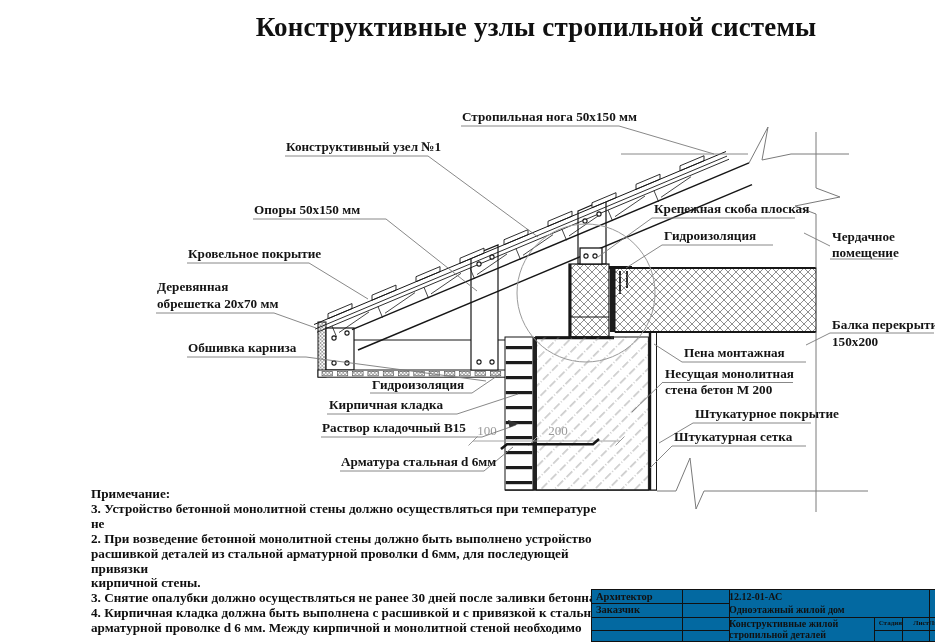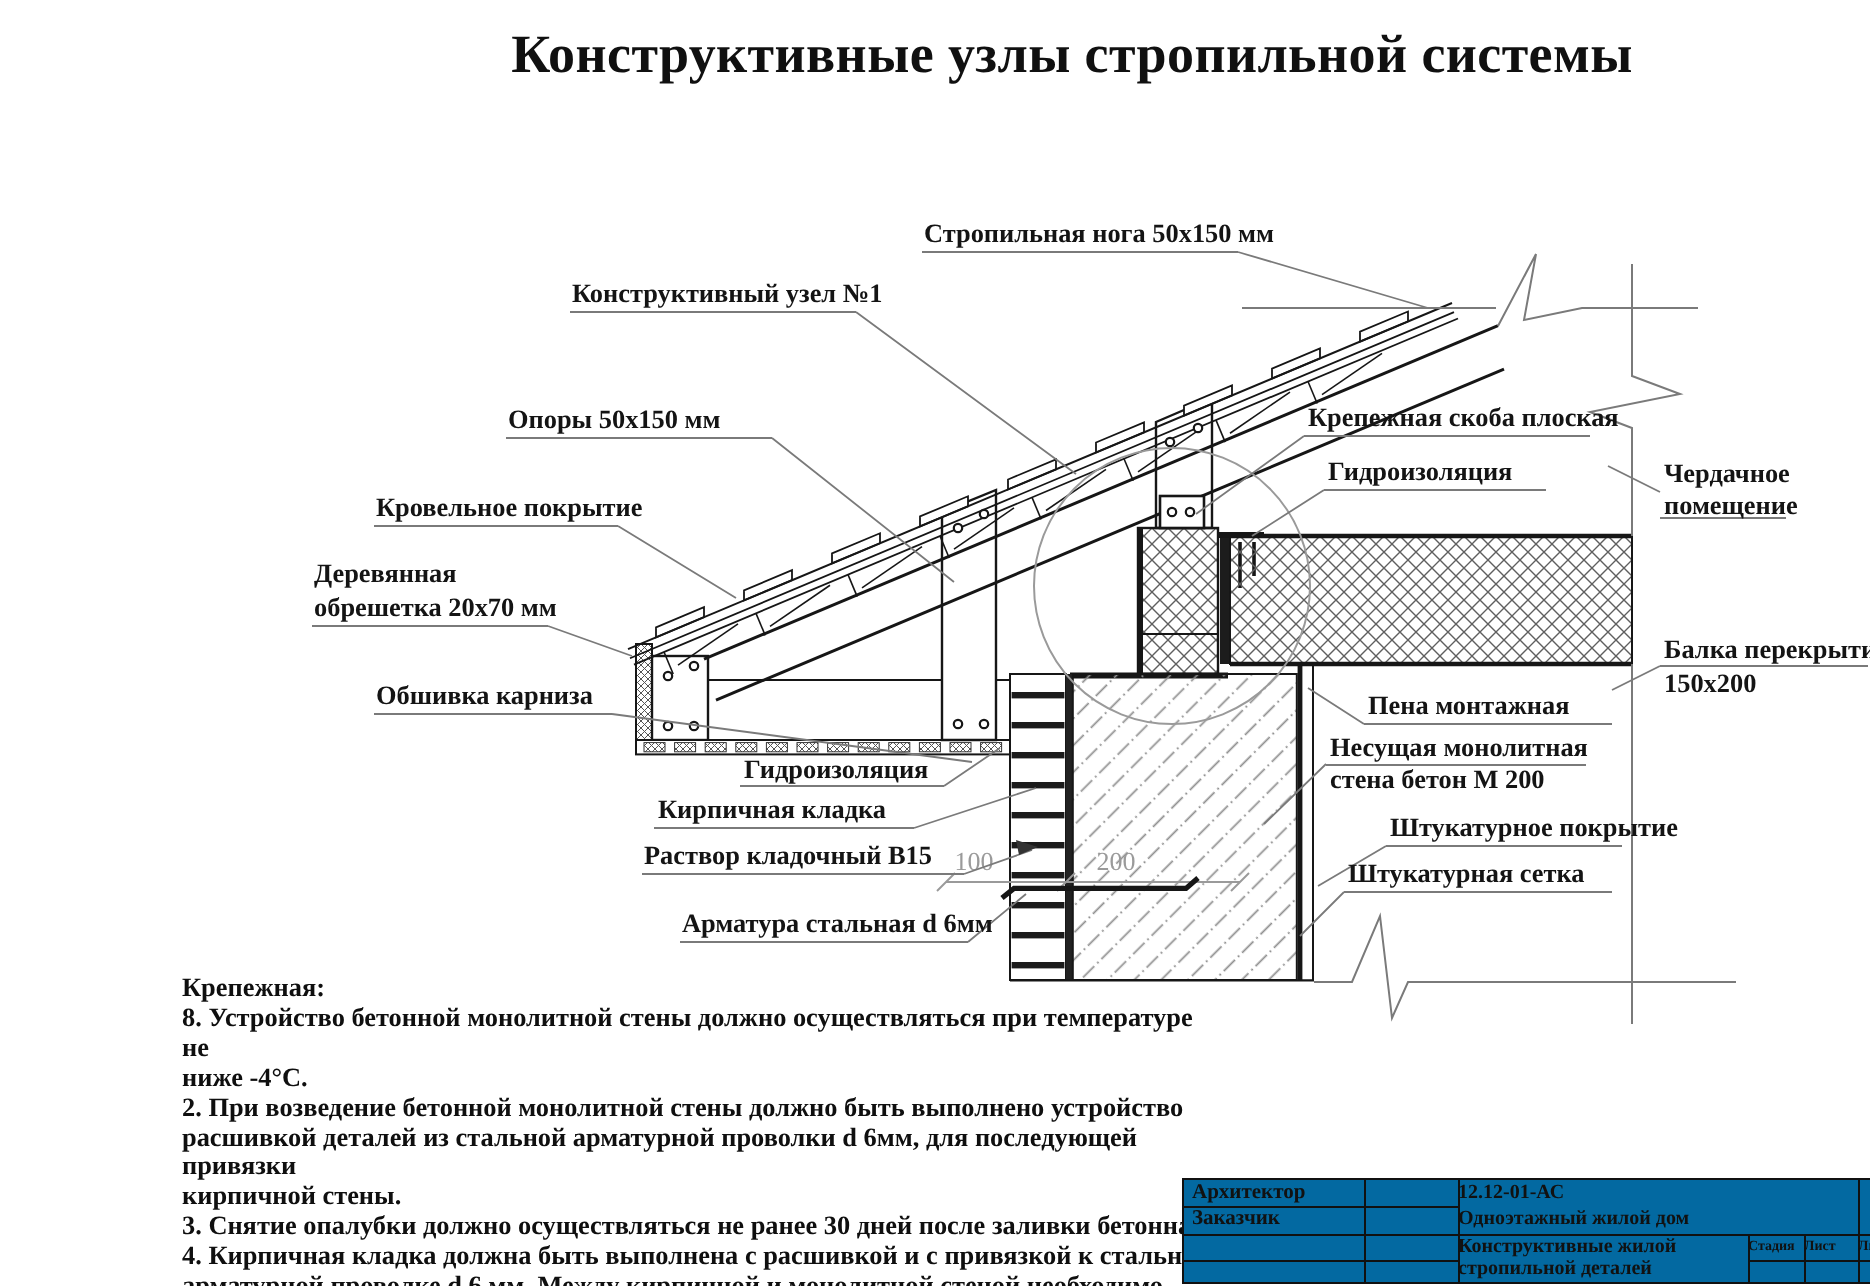--- a/index.html
+++ b/index.html
@@ -13,21 +13,21 @@
   svg text.dim{font-size:13px;font-weight:400;fill:#9a9a9a;}
   .notes{position:absolute;left:75px;top:487px;width:520px;
         font-size:13.2px;font-weight:700;line-height:14.9px;color:#0f0f0f;}
   .tb{position:absolute;left:575px;top:589px;width:357px;height:51px;
         border:1.5px solid #111;background:#0369a1;color:#111;}
   .tb .vl{position:absolute;width:0;border-left:1px solid #111;}
   .tb .hl{position:absolute;height:0;border-top:1px solid #111;}
   .tb .cell{position:absolute;font-weight:700;white-space:nowrap;overflow:visible;}
   .tb .lbl{font-size:10.5px;line-height:13px;}
   .tb .ctr{font-size:10px;text-align:left;line-height:12px;}
-  .tb .hdr{font-size:7px;text-align:left;line-height:13px;}
+  .tb .hdr{font-size:7px;text-align:right;line-height:13px;}
 </style>
 </head>
 <body>
 
 <div class="page">
 
   <div class="main-title">Конструктивные узлы стропильной системы</div>
 
   <svg id="dwg" class="dwg" width="935" height="643" viewBox="0 0 935 643">
     <defs>
@@ -202,23 +202,22 @@
       <text class="co" x="649" y="378">Несущая монолитная</text>
       <text class="co" x="649" y="394">стена бетон М 200</text>
       <text class="co" x="679" y="418">Штукатурное покрытие</text>
       <text class="co" x="658" y="441">Штукатурная сетка</text>
     </g>
 
     <line x1="930" y1="0" x2="930" y2="643" stroke="#8a8a8a" stroke-width="1"></line>
   </svg>
 
   <div class="notes">
-    <div>Крепежная:</div>
-    <div class="nl">8. Устройство бетонной монолитной стены должно осуществляться при температуре не</div>
-    <div class="nl">ниже -4°С.</div>
+    <div>Примечание:</div>
+    <div class="nl">3. Устройство бетонной монолитной стены должно осуществляться при температуре не</div>
     <div class="nl">2. При возведение бетонной монолитной стены должно быть выполнено устройство</div>
     <div class="nl">расшивкой деталей из стальной арматурной проволки d 6мм, для последующей привязки</div>
     <div class="nl">кирпичной стены.</div>
     <div class="nl">3. Снятие опалубки должно осуществляться не ранее 30 дней после заливки бетонна.</div>
     <div class="nl">4. Кирпичная кладка должна быть выполнена с расшивкой и с привязкой к  стальной</div>
     <div class="nl">арматурной проволке d 6 мм. Между кирпичной и монолитной стеной необходимо</div>
 
   </div>
 
   <div class="tb">

